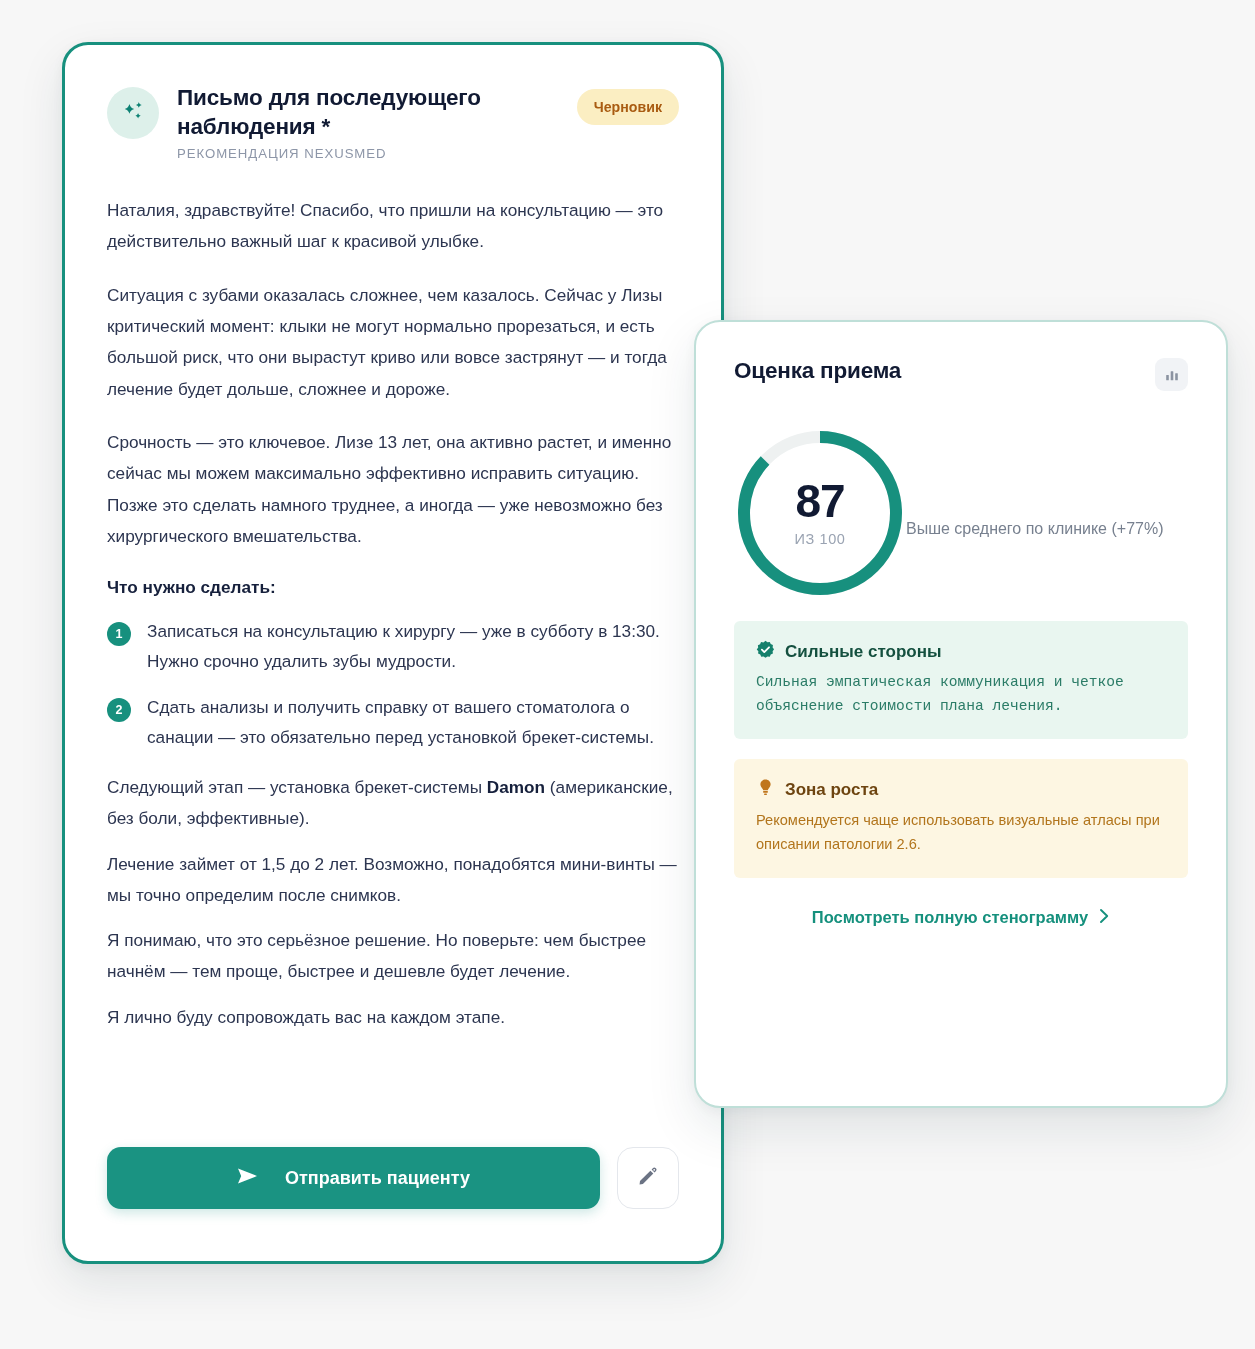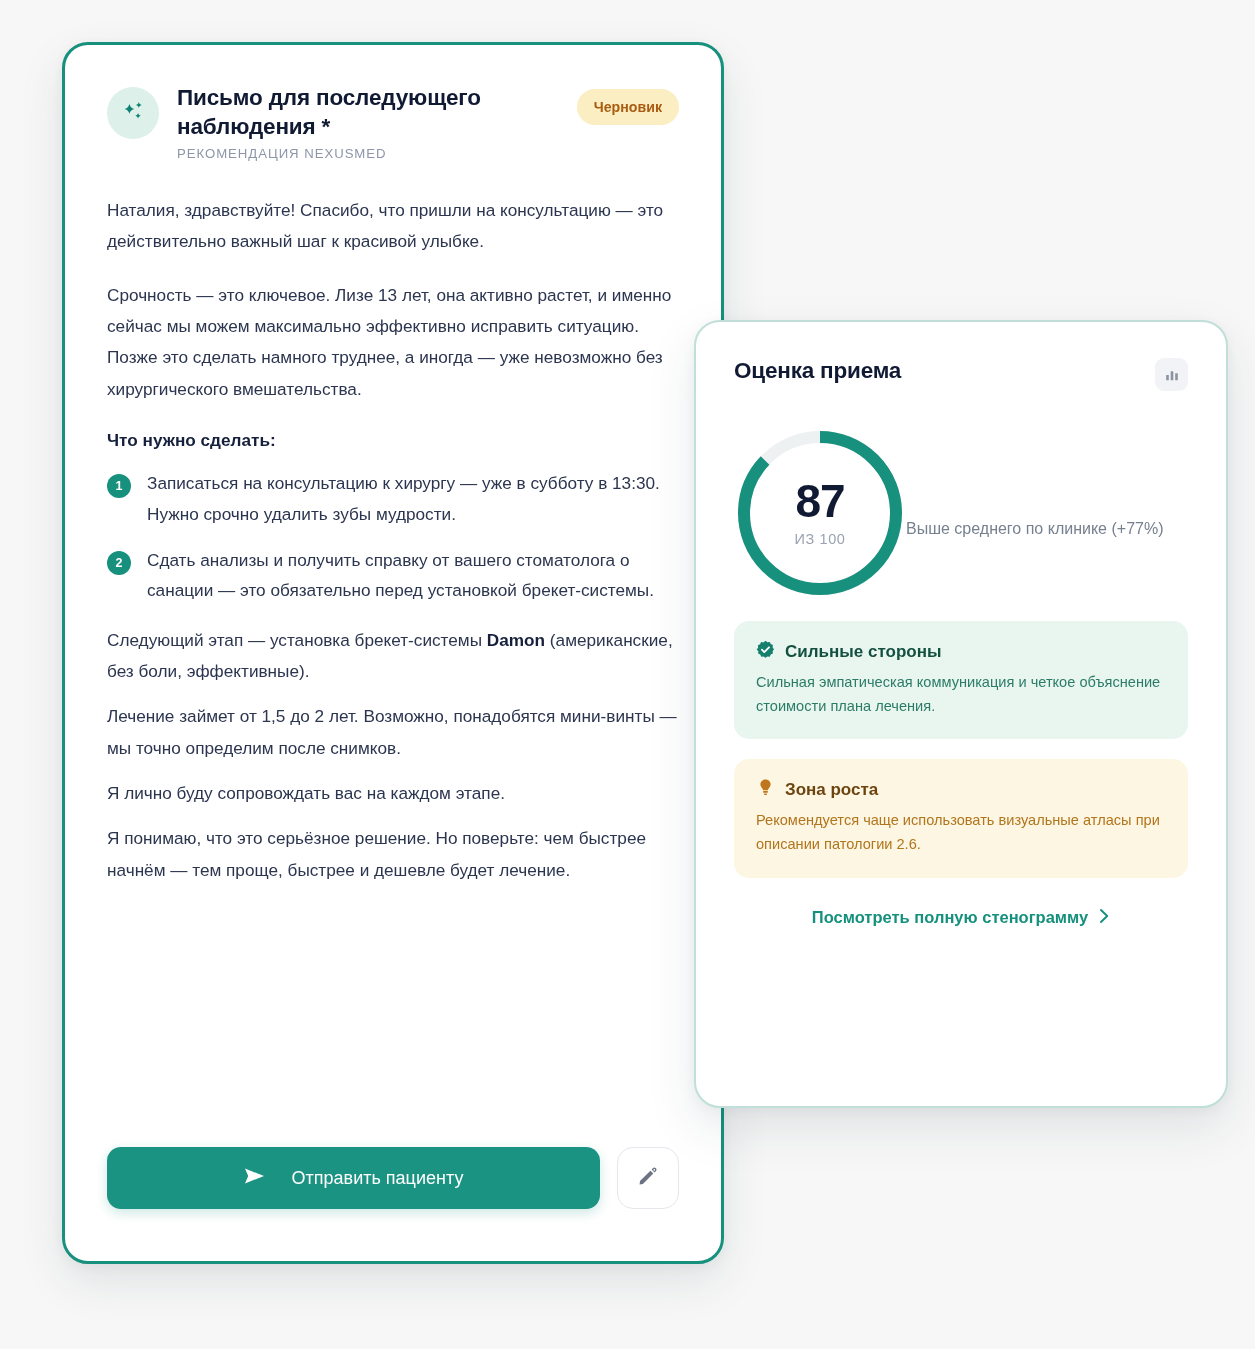--- a/index.html
+++ b/index.html
@@ -148,21 +148,21 @@
     gap: 17px;
   }
   .send-btn {
     flex: 1 1 auto;
     height: 62px;
     border: none;
     border-radius: 14px;
     background: #1a9382;
     color: #ffffff;
     font-size: 18px;
-    font-weight: 400;
+    font-weight: 700;
     font-family: inherit;
     display: flex;
     align-items: center;
     justify-content: center;
     gap: 26px;
     cursor: pointer;
     box-shadow: 0 4px 12px rgba(26,147,130,0.22);
   }
   .edit-btn {
     flex: 0 0 auto;
@@ -235,36 +235,36 @@
   }
   .gauge-caption {
     margin-top: 32px;
     font-size: 16px;
     color: #77808f;
   }
 
   
   .info-card {
     margin-top: 22px;
-    border-radius: 15px;
+    border-radius: 6px;
     padding: 19px 22px 21px 22px;
   }
   .info-card.good  { background: #e9f6f0; }
   .info-card.warn  { background: #fdf6e2; margin-top: 20px; }
 
   .info-head {
     display: flex; align-items: center; gap: 10px;
     margin-bottom: 8px;
   }
   .info-title { font-size: 17px; font-weight: 700; }
   .good .info-title { color: #14503f; }
   .warn .info-title { color: #6d4410; }
 
   .info-text { font-size: 14.6px; line-height: 1.62; }
-  .good .info-text { color: #2b7c67; }
+  .good .info-text { color: #2b7c67; font-family: Liberation Mono, monospace; }
   .warn .info-text { color: #b2751c; }
 
   .transcript-link {
     margin-top: 30px;
     display: flex;
     align-items: center;
     justify-content: center;
     gap: 11px;
     color: #15907d;
     font-size: 16.5px;
@@ -291,41 +291,42 @@
       <div class="letter-title">Письмо для последующего наблюдения *</div>
       <div class="letter-subtitle">РЕКОМЕНДАЦИЯ NEXUSMED</div>
     </div>
 
     <div class="draft-badge">Черновик</div>
   </div>
 
 
   <div class="letter-body">
     <p class="para">Наталия, здравствуйте! Спасибо, что пришли на консультацию — это действительно важный шаг к красивой улыбке.</p>
+    <p class="para">Ситуация с зубами оказалась сложнее, чем казалось. Сейчас у Лизы критический момент: клыки не могут нормально прорезаться, и есть большой риск, что они вырастут криво или вовсе застрянут — и тогда лечение будет дольше, сложнее и дороже.</p>
     <p class="para">Срочность — это ключевое. Лизе 13 лет, она активно растет, и именно сейчас мы можем максимально эффективно исправить ситуацию. Позже это сделать намного труднее, а иногда — уже невозможно без хирургического вмешательства.</p>
 
     <div class="bold-lead">Что нужно сделать:</div>
 
     <ul class="steps">
       <li class="step">
         <span class="step-num">1</span>
         <span class="step-text">Записаться на консультацию к хирургу — уже в субботу в 13:30. Нужно срочно удалить зубы мудрости.</span>
       </li>
       <li class="step">
         <span class="step-num">2</span>
         <span class="step-text">Сдать анализы и получить справку от вашего стоматолога о санации — это обязательно перед установкой брекет-системы.</span>
       </li>
     </ul>
 
     <p class="para tight"><span>Следующий этап — установка брекет-системы </span><span class="b">Damon</span><span> (американские, без боли, эффективные).</span></p>
 
     <p class="para tight">Лечение займет от 1,5 до 2 лет. Возможно, понадобятся мини-винты — мы точно определим после снимков.</p>
 
+    <p class="para tight">Я понимаю, что это серьёзное решение. Но поверьте: чем быстрее начнём — тем проще, быстрее и дешевле будет лечение.</p>
     <p class="para tight">Я лично буду сопровождать вас на каждом этапе.</p>
-    <p class="para tight">Я понимаю, что это серьёзное решение. Но поверьте: чем быстрее начнём — тем проще, быстрее и дешевле будет лечение.</p>
   </div>
 
   <div class="letter-actions">
     <button class="send-btn">
       <span>
         <svg width="22" height="18" viewBox="0 0 22 18" aria-hidden="true">
           <path d="M1 1.6 L20 9 L1 16.4 L4.2 9 Z" fill="#ffffff"></path>
         </svg>
       </span>
       <span>Отправить пациенту</span>

